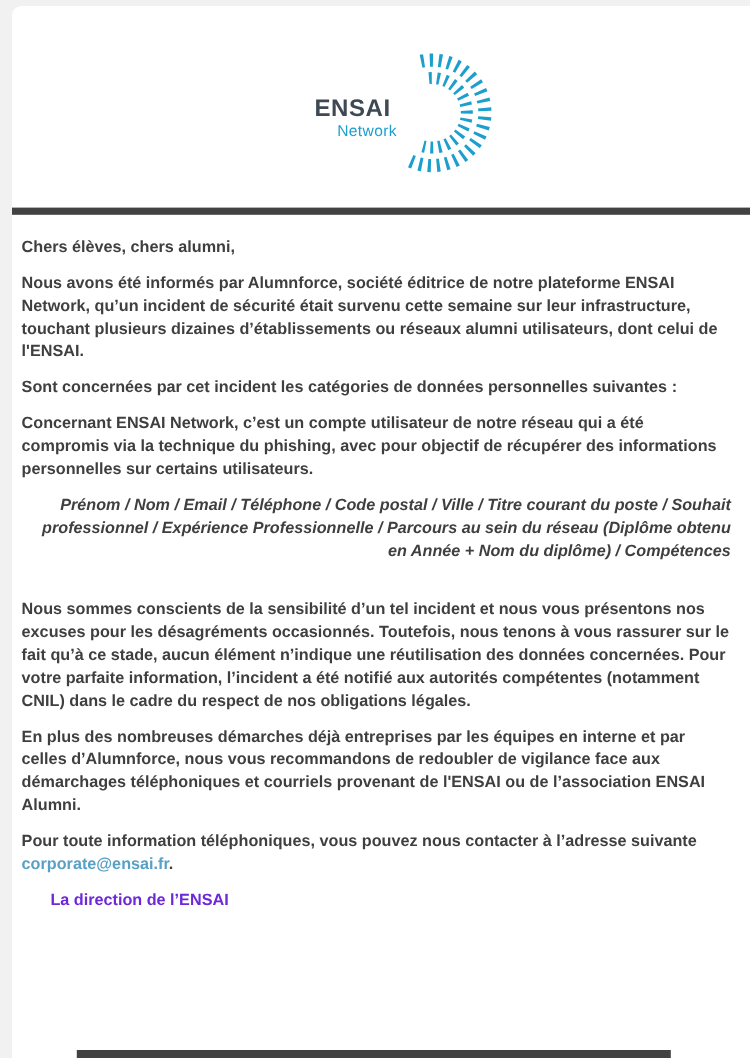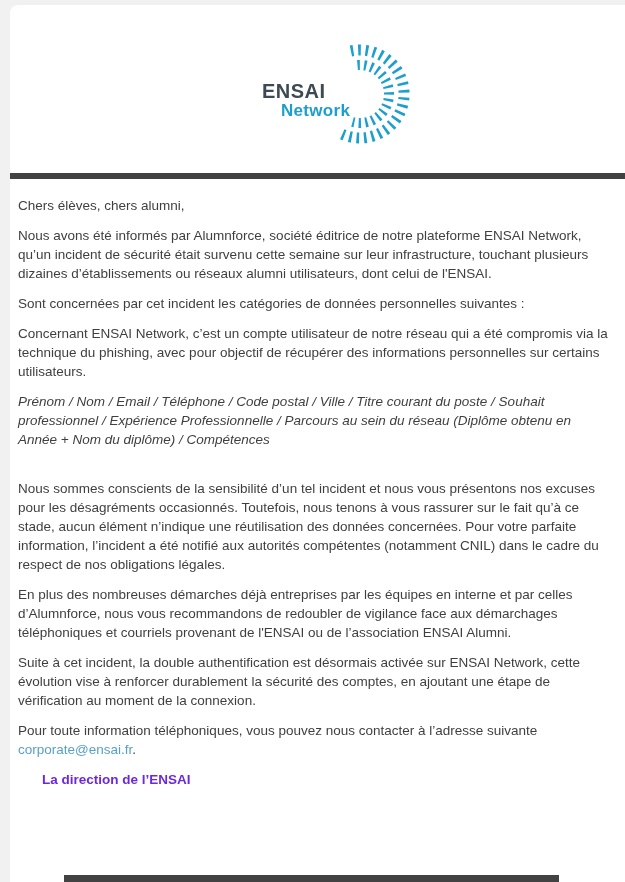--- a/index.html
+++ b/index.html
@@ -38,22 +38,22 @@
     font-size: 20px;
     font-weight: bold;
     letter-spacing: 0.5px;
     color: #3e4953;
     line-height: 1.1;
   }
   .logo-network {
     position: absolute;
     left: 19px;
     top: 64px;
-    font-size: 17px;
-    font-weight: bold;
+    font-size: 13px;
+    font-weight: normal;
     letter-spacing: 0.3px;
     color: #1d9fcd;
     line-height: 1.1;
   }
   .logo-swirl {
     position: absolute;
     left: 38px;
     top: 3px;
   }
   .divider {
@@ -61,24 +61,26 @@
     background: #424242;
   }
   .content {
     padding: 17px 16px 0 8px;
     color: #3f3f3f;
     font-size: 13.5px;
     line-height: 19px;
   }
   .content p {
     margin: 0 0 11px 0;
+    font-weight: bold;
   }
   p.categories {
     font-style: italic;
     margin-bottom: 30px;
+    text-align: right;
   }
   .signature {
     margin-top: 22px;
     font-weight: bold;
     color: #6d28d9;
     padding-left: 24px;
   }
   .email-link {
     color: #58a1c6;
     text-decoration: none;
@@ -113,20 +115,19 @@
   <div class="divider"></div>
 
   <div class="content">
     <p>Chers élèves, chers alumni,</p>
     <p>Nous avons été informés par Alumnforce, société éditrice de notre plateforme ENSAI Network, qu’un incident de sécurité était survenu cette semaine sur leur infrastructure, touchant plusieurs dizaines d’établissements ou réseaux alumni utilisateurs, dont celui de l'ENSAI.</p>
     <p>Sont concernées par cet incident les catégories de données personnelles suivantes :</p>
     <p>Concernant ENSAI Network, c’est un compte utilisateur de notre réseau qui a été compromis via la technique du phishing, avec pour objectif de récupérer des informations personnelles sur certains utilisateurs.</p>
     <p class="categories">Prénom / Nom / Email / Téléphone / Code postal / Ville / Titre courant du poste / Souhait professionnel / Expérience Professionnelle / Parcours au sein du réseau (Diplôme obtenu en Année + Nom du diplôme) / Compétences</p>
     <p>Nous sommes conscients de la sensibilité d’un tel incident et nous vous présentons nos excuses pour les désagréments occasionnés. Toutefois, nous tenons à vous rassurer sur le fait qu’à ce stade, aucun élément n’indique une réutilisation des données concernées. Pour votre parfaite information, l’incident a été notifié aux autorités compétentes (notamment CNIL) dans le cadre du respect de nos obligations légales.</p>
     <p>En plus des nombreuses démarches déjà entreprises par les équipes en interne et par celles d’Alumnforce, nous vous recommandons de redoubler de vigilance face aux démarchages téléphoniques et courriels provenant de l'ENSAI ou de l’association ENSAI Alumni.</p>
-    <p>Suite à cet incident, la double authentification est désormais activée sur ENSAI Network, cette évolution vise à renforcer durablement la sécurité des comptes, en ajoutant une étape de vérification au moment de la connexion.</p>
     <p><span>Pour toute information téléphoniques, vous pouvez nous contacter à l’adresse suivante </span><a class="email-link">corporate@ensai.fr</a><span>.</span></p>
     <p class="signature">La direction de l’ENSAI</p>
   </div>
 
   <div class="footer-bar"></div>
 
 </div>
 
 </body></html>

